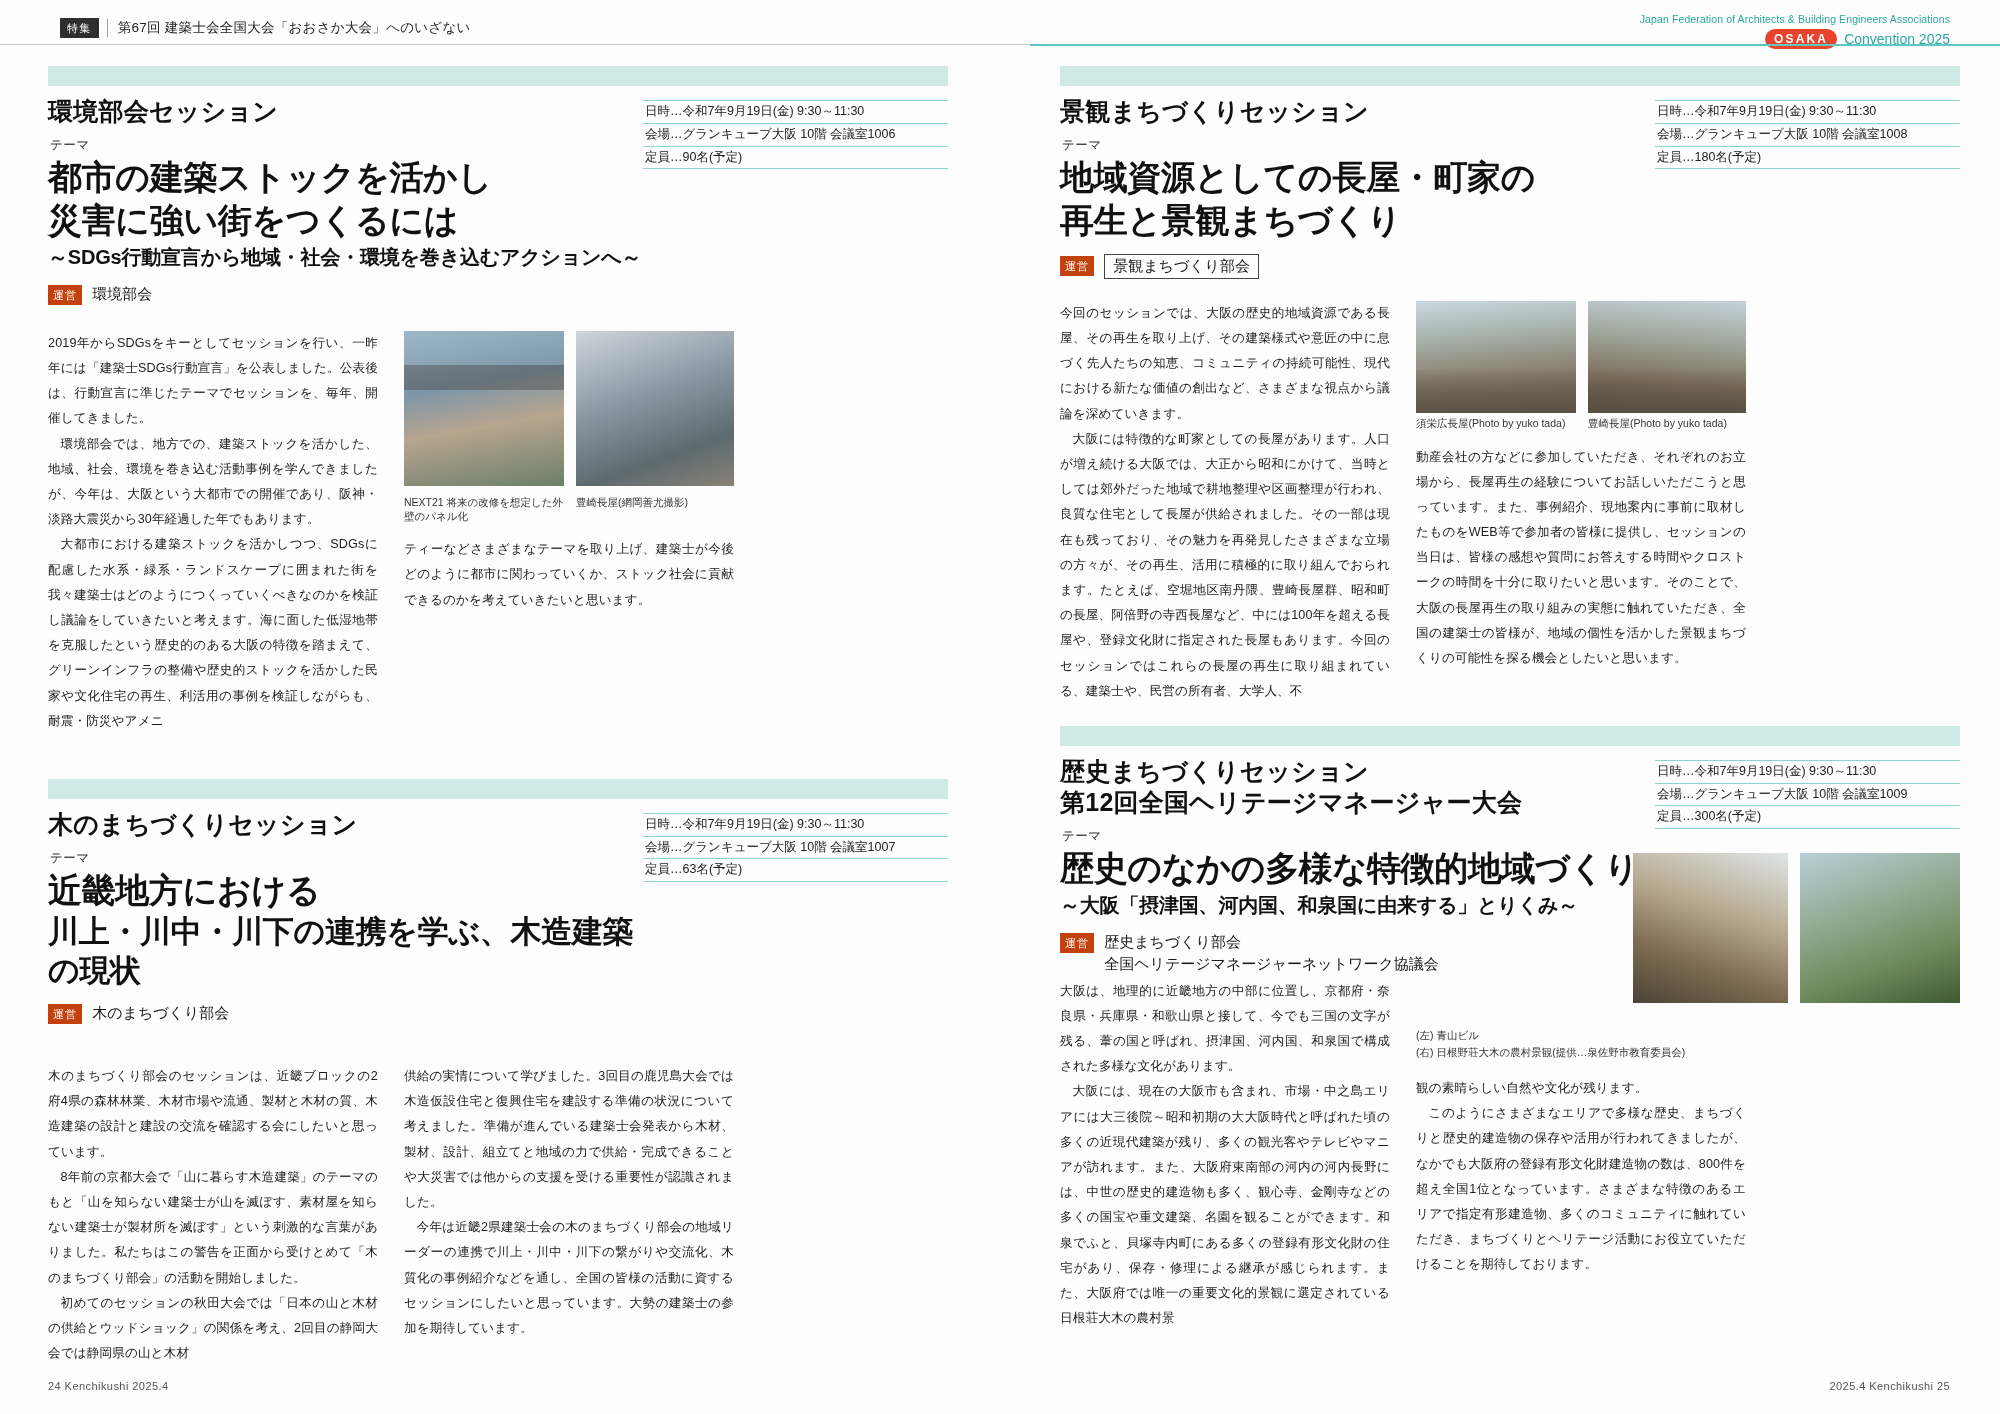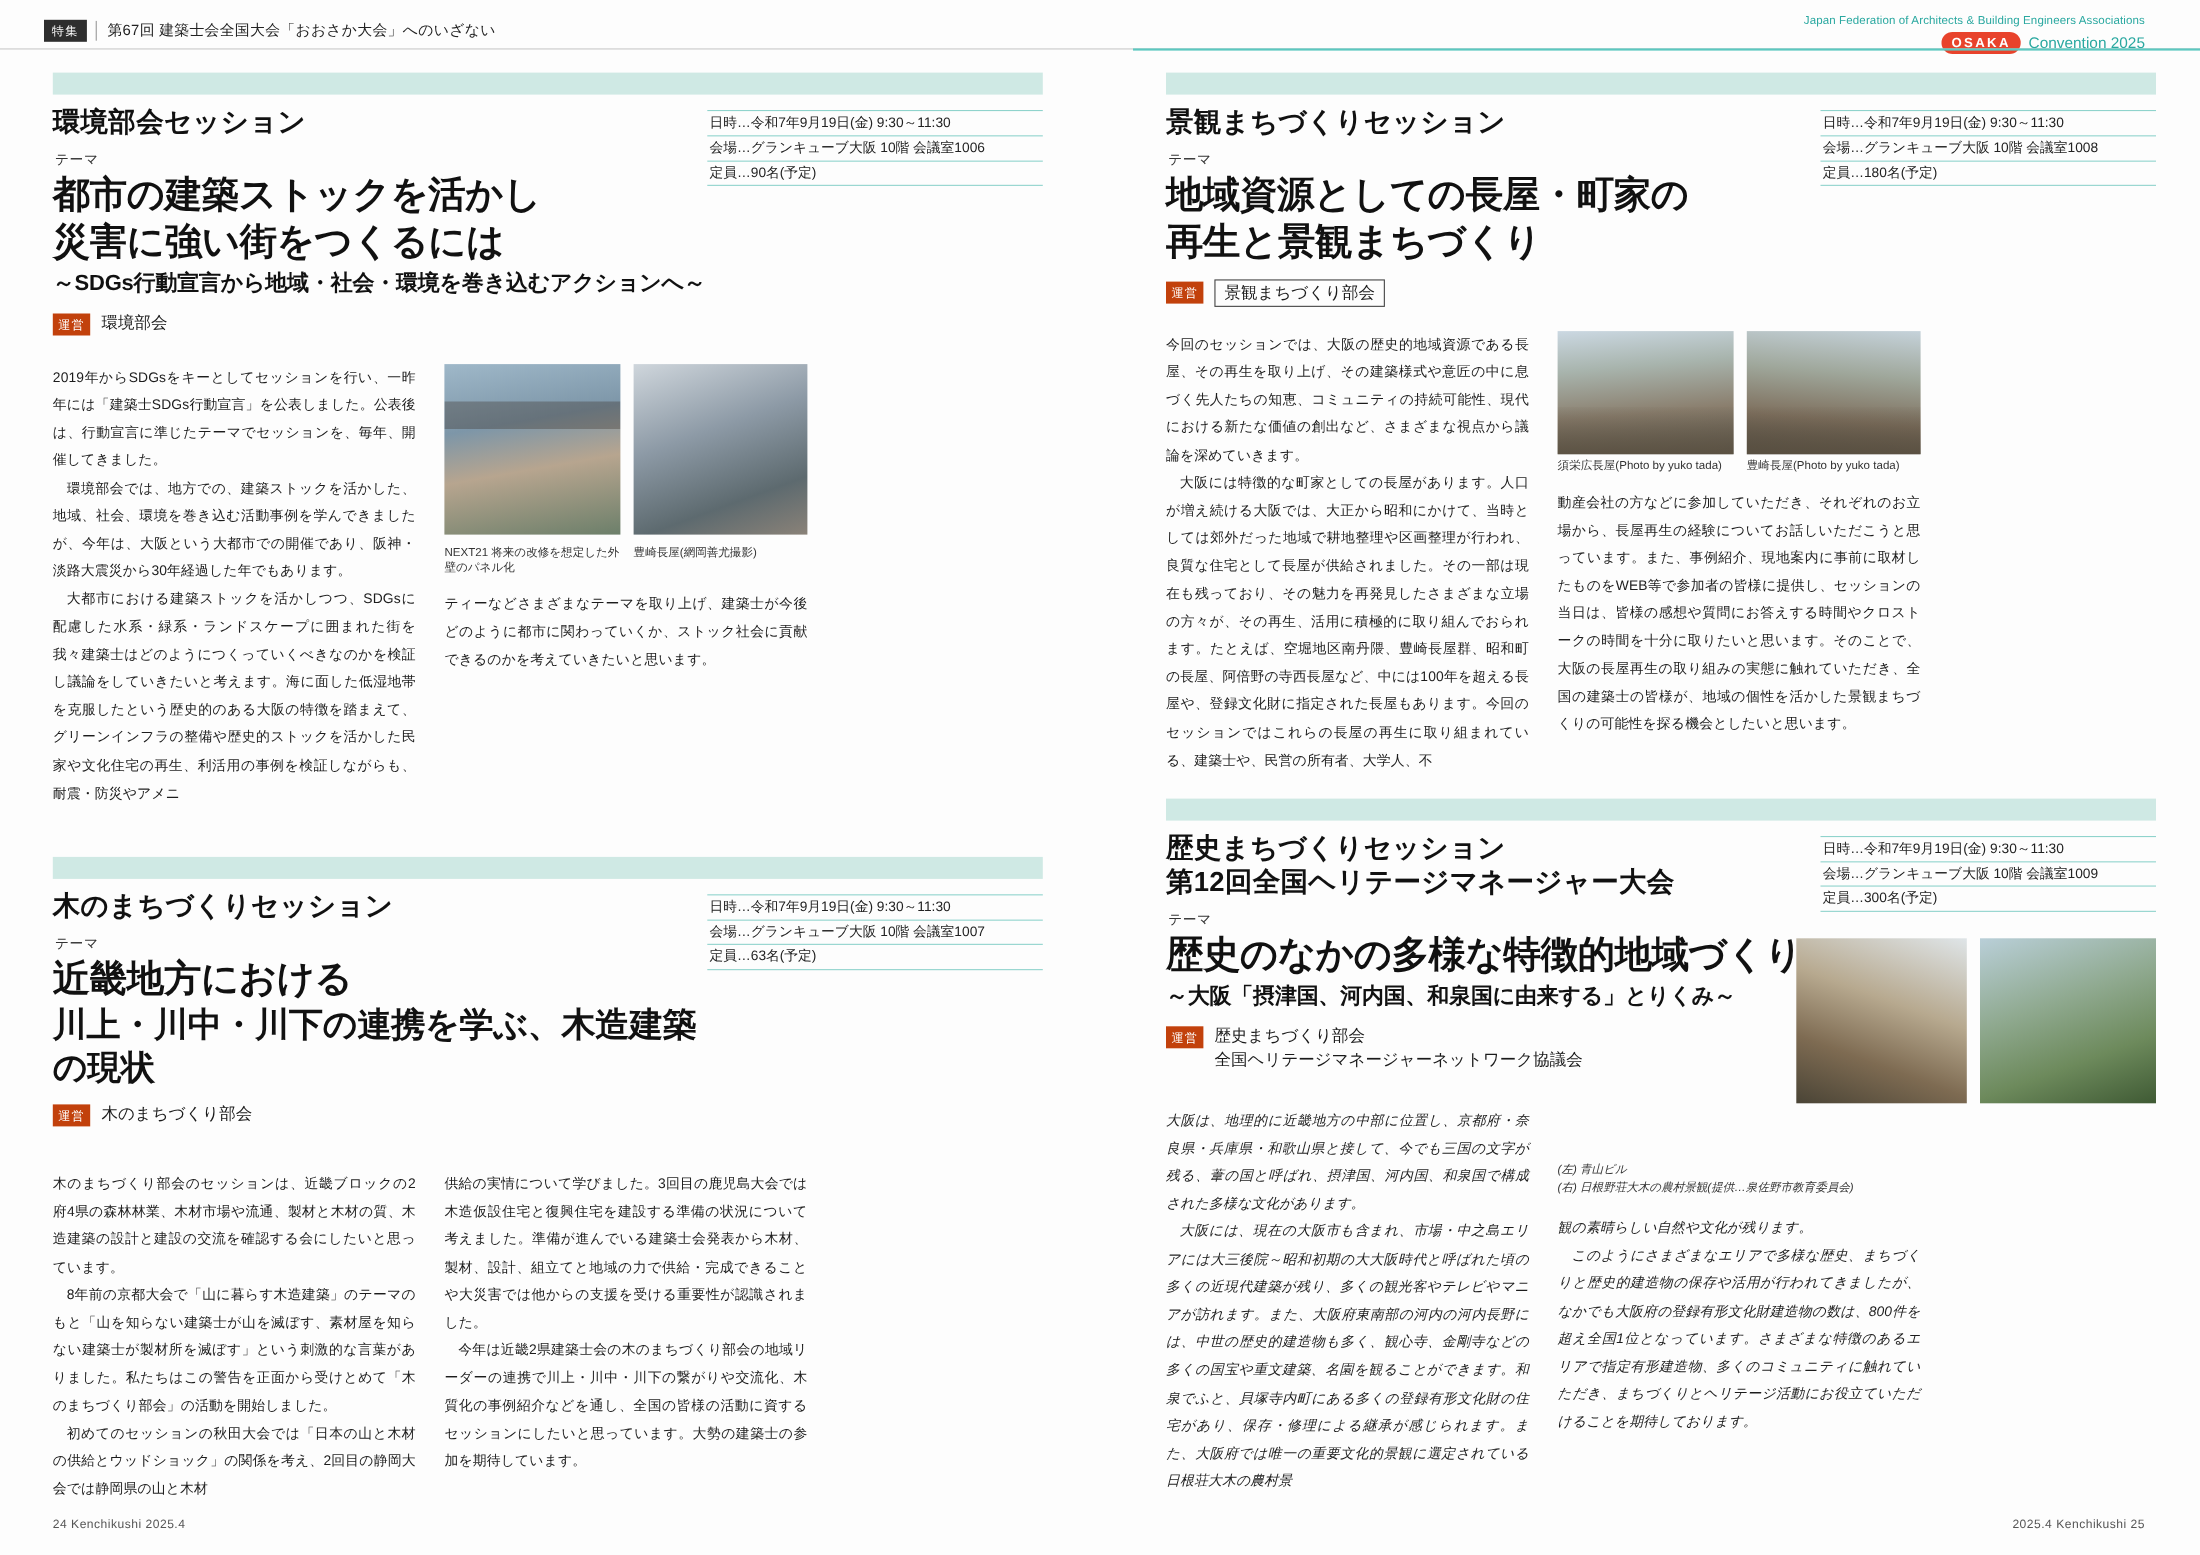--- a/index.html
+++ b/index.html
@@ -17,21 +17,21 @@
   }
   .page {
     position: relative;
     width: 2000px;
     height: 1414px;
     background: #fdfdfd;
   }
   
   .header-left {
     position: absolute;
-    top: 18px; left: 40px;
+    top: 18px; left: 60px;
     display: flex; align-items: center;
     font-size: 13px;
     letter-spacing: 0.02em;
   }
   .header-tag {
     background: #2e2e2e;
     color: #fff;
     font-size: 11px;
     padding: 3px 7px 2px 7px;
     margin-right: 8px;
@@ -390,21 +390,21 @@
         <div class="photo-row" style="position:absolute; right:0; top:-122px;">
           <div style="width:155px">
             <div class="photo ph-e" style="width:155px;height:150px"></div>
           </div>
           <div style="width:160px">
             <div class="photo ph-f" style="width:160px;height:150px"></div>
           </div>
         </div>
       </div>
 
-      <div class="body2" style="margin-top:32px;font-style:italic;">
+      <div class="body2" style="margin-top:4px;">
         <div class="bodycol">
           <p class="ptext">大阪は、地理的に近畿地方の中部に位置し、京都府・奈良県・兵庫県・和歌山県と接して、今でも三国の文字が残る、葦の国と呼ばれ、摂津国、河内国、和泉国で構成された多様な文化があります。</p>
           <p class="ptext indent">大阪には、現在の大阪市も含まれ、市場・中之島エリアには大三後院～昭和初期の大大阪時代と呼ばれた頃の多くの近現代建築が残り、多くの観光客やテレビやマニアが訪れます。また、大阪府東南部の河内の河内長野には、中世の歴史的建造物も多く、観心寺、金剛寺などの多くの国宝や重文建築、名園を観ることができます。和泉でふと、貝塚寺内町にある多くの登録有形文化財の住宅があり、保存・修理による継承が感じられます。また、大阪府では唯一の重要文化的景観に選定されている 日根荘大木の農村景</p>
         </div>
         <div class="bodycol">
           <div style="height:46px"></div>
           <div class="cap" style="margin-bottom:2px;">(左) 青山ビル</div>
           <div class="cap" style="margin-bottom:16px;">(右) 日根野荘大木の農村景観(提供…泉佐野市教育委員会)</div>
           <p class="ptext">観の素晴らしい自然や文化が残ります。</p>
           <p class="ptext indent">このようにさまざまなエリアで多様な歴史、まちづくりと歴史的建造物の保存や活用が行われてきましたが、なかでも大阪府の登録有形文化財建造物の数は、800件を超え全国1位となっています。さまざまな特徴のあるエリアで指定有形建造物、多くのコミュニティに触れていただき、まちづくりとヘリテージ活動にお役立ていただけることを期待しております。</p>

